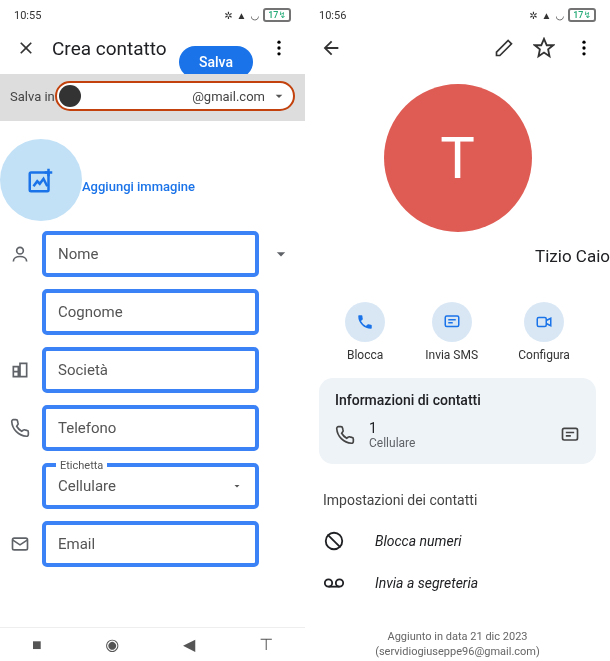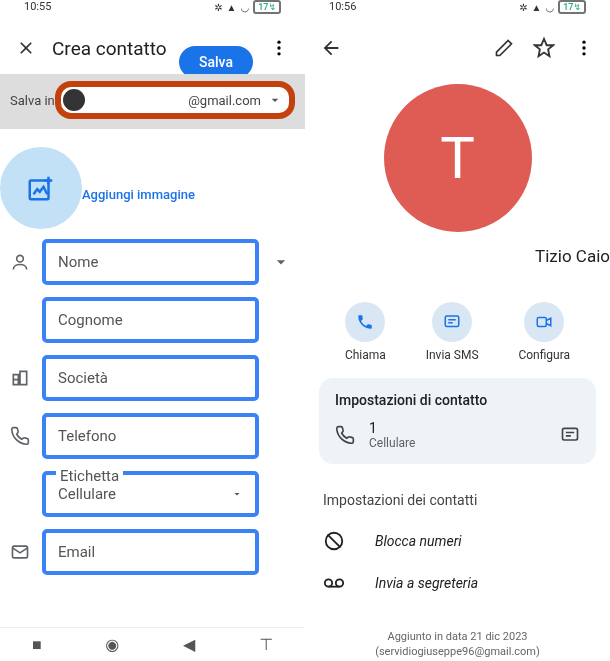--- a/index.html
+++ b/index.html
@@ -1,37 +1,37 @@
 <!DOCTYPE html>
 <html><head>
 <meta charset="utf-8">
 <style>
   * { box-sizing: border-box; margin: 0; padding: 0; font-family: Roboto, Arial, sans-serif; }
   body { background: #fff; width: 610px; height: 661px; overflow: hidden; display: flex; }
   .screen { width: 305px; height: 661px; display: flex; flex-direction: column; position: relative; }
-  .status-bar { height: 22px; display: flex; align-items: flex-start; justify-content: space-between; padding: 0 24px; font-size: 11px; color: #333; }
+  .status-bar { height: 22px; display: flex; align-items: flex-end; justify-content: space-between; padding: 0 14px; font-size: 11px; color: #333; }
   .status-right { display: flex; align-items: center; gap: 4px; font-size: 10px; }
   .battery { border: 2px solid #737373; border-radius: 3px; padding: 0 3px; font-size: 9px; color: #2a7; font-weight:500; }
   .topbar { height: 52px; display: flex; align-items: center; padding: 0 8px; gap: 8px; }
   .icon-btn { width: 36px; height: 36px; display: flex; align-items: center; justify-content: center; background: none; border: none; cursor: pointer; color: #333; }
   .title { font-size: 19px; color: #202124; flex: 1; }
   .save-btn { background: #1a73e8; color: #fff; border: none; border-radius: 18px; padding: 8px 20px; font-size: 14px; font-weight: 500; cursor: pointer; margin-top: 27px; }
   .account-row { background: #ddd; padding: 7px 10px 10px; display: flex; align-items: center; font-size: 13px; color: #444; }
-  .account-chip { background: #fff; border: 6px solid #c2410c; border-radius: 16px; display: flex; align-items: center; gap: 6px; padding: 2px 6px 2px 2px; flex: 1; }
+  .account-chip { background: #fff; border: 2px solid #c2410c; border-radius: 16px; display: flex; align-items: center; gap: 6px; padding: 2px 6px 2px 2px; flex: 1; }
   .account-ava { width: 22px; height: 22px; border-radius: 50%; background: #333; }
   .account-email { flex: 1; text-align: right; font-size: 13px; }
   .photo-area { display: flex; flex-direction: row; align-items: center; padding: 18px 0 10px; }
   .photo-circle { width: 82px; height: 82px; border-radius: 50%; background: #c2e1f6; display: flex; align-items: center; justify-content: center; color: #1a73e8; }
   .add-image-link { color: #1a73e8; font-size: 13px; font-weight: 500; margin-top: 12px; }
   .form { padding: 0 10px 0 6px; }
   .row { display: flex; align-items: center; gap: 8px; margin-bottom: 12px; }
   .row-icon { width: 28px; display: flex; justify-content: center; color: #5f6368; }
   .field { flex: 1; border: 4px solid #3b82f6; border-radius: 5px; height: 46px; display: flex; align-items: center; padding: 0 12px; font-size: 15px; color: #555; position: relative; }
   .field.small { height: 46px; }
-  .field-label-float { position: absolute; top: -8px; left: 10px; background: #fff; padding: 0 4px; font-size: 15px; color: #555; }
+  .field-label-float { position: absolute; top: -8px; left: 10px; background: #fff; padding: 0 4px; font-size: 11px; color: #555; }
   .expand { width: 28px; display: flex; justify-content: center; color: #5f6368; }
   .nav-bar { height: 34px; display: flex; align-items: center; justify-content: space-around; color: #555; border-top: 1px solid #eee; position:absolute; bottom:0; left:0; right:0; background:#fff;}
   
   
   .right .topbar { gap: 4px; }
   .flex-spacer { flex: 1; }
   .big-avatar { width: 148px; height: 148px; border-radius: 50%; background: #de5c54; color: #fff; display: flex; align-items: center; justify-content: center; font-size: 58px; margin: 10px auto 14px; font-weight:400;}
   .contact-name { text-align: right; font-size: 17px; color: #202124; margin-bottom: 36px; }
   .actions { display: flex; justify-content: space-around; padding: 0 20px 16px; }
   .action { display: flex; flex-direction: column; align-items: center; gap: 6px; font-size: 12px; color: #333; }
@@ -204,21 +204,21 @@
     <span>T</span>
   </div>
   <div class="contact-name">Tizio Caio</div>
   <div class="actions">
     <div class="action">
       <div class="action-circle">
           <svg width="18" height="18" viewBox="0 0 24 24" fill="currentColor">
             <path d="M6.62 10.79a15 15 0 006.59 6.59l2.2-2.2a1 1 0 011-.24 11.36 11.36 0 003.57.57 1 1 0 011 1V20a1 1 0 01-1 1A17 17 0 013 4a1 1 0 011-1h3.5a1 1 0 011 1 11.36 11.36 0 00.57 3.57 1 1 0 01-.24 1l-2.21 2.22z"></path>
           </svg>
         </div>
-      <span>Chiama</span>
+      <span>Blocca</span>
     </div>
     <div class="action">
       <div class="action-circle">
           <svg width="18" height="18" viewBox="0 0 24 24" fill="none" stroke="currentColor" stroke-width="2">
             <rect x="3" y="4" width="18" height="14" rx="2"></rect>
             <path d="M7 9h10M7 13h6"></path>
           </svg>
         </div>
       <span>Invia SMS</span>
     </div>
@@ -226,21 +226,21 @@
       <div class="action-circle">
           <svg width="18" height="18" viewBox="0 0 24 24" fill="none" stroke="currentColor" stroke-width="2">
             <rect x="3" y="6" width="12" height="12" rx="2"></rect>
             <path d="M15 10l6-3v10l-6-3"></path>
           </svg>
         </div>
       <span>Configura</span>
     </div>
   </div>
   <div class="info-card">
-    <div class="info-title">Impostazioni di contatto</div>
+    <div class="info-title">Informazioni di contatti</div>
     <div class="info-row">
       <svg width="20" height="20" viewBox="0 0 24 24" fill="none" stroke="#444" stroke-width="2">
           <path d="M22 16.92v3a2 2 0 0 1-2.18 2A19 19 0 0 1 2.08 4.18 2 2 0 0 1 4.11 2h3a2 2 0 0 1 2 1.72c.12.81.3 1.6.54 2.38a2 2 0 0 1-.45 2.11L8 9.91a16 16 0 0 0 6 6l1.7-1.2a2 2 0 0 1 2.11-.45c.78.24 1.57.42 2.38.54A2 2 0 0 1 22 16.92z"></path>
         </svg>
       <div class="txt">
         <div class="num">1</div>
         <div class="lbl">Cellulare</div>
       </div>
       <svg width="20" height="20" viewBox="0 0 24 24" fill="none" stroke="#444" stroke-width="2">
           <rect x="3" y="4" width="18" height="14" rx="2"></rect>

